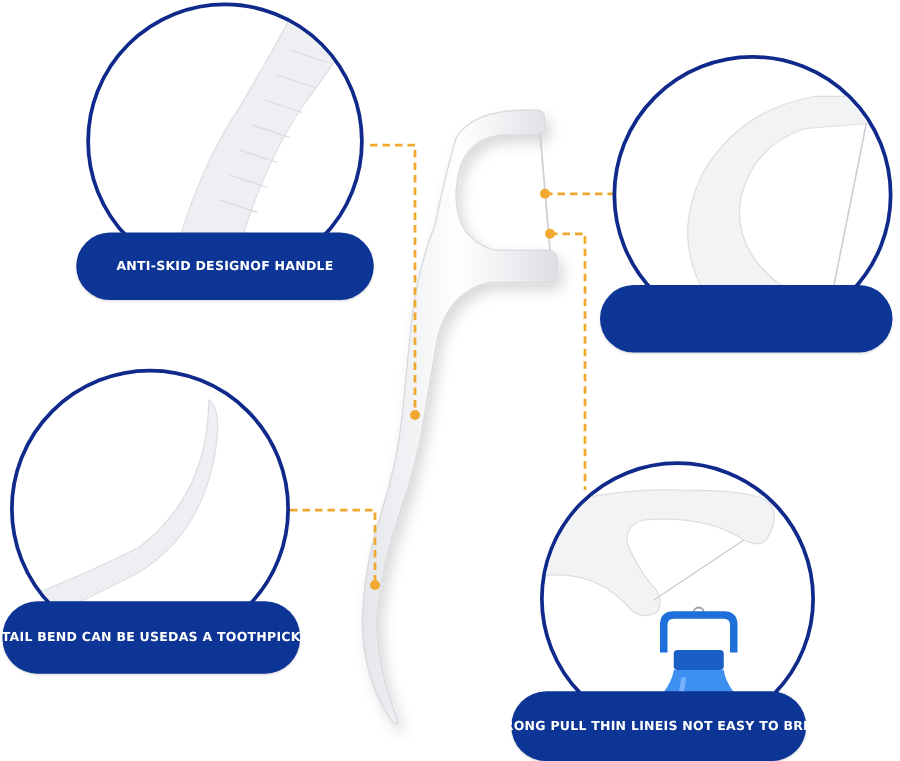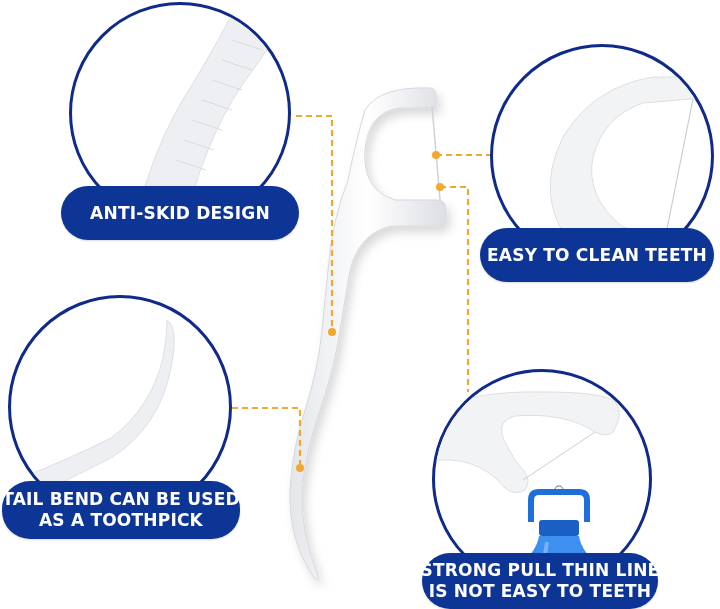--- a/index.html
+++ b/index.html
@@ -1,19 +1,19 @@
 <!DOCTYPE html>
 <html><head>
 <meta charset="utf-8">
 <style>
   html, body { margin:0; padding:0; background:#ffffff; }
   body { width:720px; height:609px; position:relative; overflow:hidden; font-family:"DejaVu Sans", "Liberation Sans", sans-serif; }
   .stage { position:absolute; left:0; top:0; width:720px; height:609px; }
   .circle { position:absolute; border-radius:50%; border:3px solid #0f2a8a; box-sizing:border-box; background:#ffffff; overflow:hidden; }
-  .badge { position:absolute; background:#0d3596; color:#ffffff; border-radius:28px; box-sizing:border-box; display:flex; flex-direction:column; align-items:center; justify-content:center; font-weight:bold; font-size:17px; line-height:21px; letter-spacing:0.2px; text-align:center; box-shadow:0 1px 2px rgba(0,0,0,0.15); }
+  .badge { position:absolute; background:#0d3596; color:#ffffff; border-radius:28px; box-sizing:border-box; display:flex; flex-direction:row; align-items:center; justify-content:center; font-weight:bold; font-size:10px; line-height:21px; letter-spacing:0.2px; text-align:center; box-shadow:0 1px 2px rgba(0,0,0,0.15); }
   .badge span { display:block; white-space:nowrap; }
   svg { position:absolute; left:0; top:0; }
 </style>
 </head>
 <body>
 
 <div class="stage">
 
   <svg width="720" height="609" viewBox="0 0 720 609">
     <defs>
@@ -63,30 +63,30 @@
         <line x1="140" y1="75" x2="170" y2="85"></line>
         <line x1="130" y1="95" x2="160" y2="105"></line>
         <line x1="120" y1="115" x2="150" y2="125"></line>
         <line x1="112" y1="135" x2="142" y2="145"></line>
         <line x1="104" y1="155" x2="134" y2="165"></line>
       </g>
     </svg>
   </div>
   <div class="badge" style="left:61px; top:186px; width:238px; height:54px;">
     <span>ANTI-SKID DESIGN</span>
+    <span>OF HANDLE</span>
   </div>
 
   <div class="circle" style="left:490px; top:44px; width:224px; height:224px;">
     <svg width="224" height="224" viewBox="0 0 224 224">
       <path d="M 80 200 Q 40 150 70 90 Q 100 40 160 30 L 200 30 Q 210 32 208 45 Q 206 52 198 52 L 150 56 Q 110 70 100 110 Q 92 150 130 180 L 170 190 Q 180 192 178 202 Q 176 210 166 210 L 120 206 Q 100 210 90 225 L 60 225 Q 70 210 80 200 Z" fill="#f2f3f5" stroke="#dcdee2"></path>
       <line x1="200" y1="52" x2="172" y2="192" stroke="#c8ccd2" stroke-width="1.2"></line>
     </svg>
   </div>
   <div class="badge" style="left:480px; top:228px; width:234px; height:54px;">
-    <span>EASY TO CLEAN TEETH</span>
   </div>
 
   <div class="circle" style="left:8px; top:295px; width:224px; height:224px;">
     <svg width="224" height="224" viewBox="0 0 224 224">
       <path d="M 156 22 Q 168 30 160 70 Q 148 130 100 160 Q 60 180 20 200 L 10 180 Q 60 160 100 140 Q 140 110 152 60 Q 156 40 156 22 Z" fill="#eeeff2" stroke="#dcdee2"></path>
     </svg>
   </div>
   <div class="badge" style="left:2px; top:481px; width:238px; height:58px;text-align:right;">
     <span>TAIL BEND CAN BE USED</span>
     <span>AS A TOOTHPICK</span>
@@ -98,18 +98,18 @@
       <line x1="88" y1="108" x2="160" y2="60" stroke="#c8ccd2" stroke-width="1"></line>
       <circle cx="124" cy="118" r="4" fill="none" stroke="#9aa2ab" stroke-width="1.5"></circle>
       <g>
         <path d="M 96 150 L 96 128 Q 96 120 104 120 L 144 120 Q 152 120 152 128 L 152 150" fill="none" stroke="#1e6fd9" stroke-width="6"></path>
         <rect x="104" y="148" width="40" height="16" rx="3" fill="#1a5fc4"></rect>
         <path d="M 104 164 L 144 164 Q 146 180 170 200 L 180 230 L 68 230 L 78 200 Q 102 180 104 164 Z" fill="#3d8ff0"></path>
         <path d="M 112 170 Q 108 200 100 230" stroke="#8fc1ff" stroke-width="4" fill="none" opacity="0.7"></path>
       </g>
     </svg>
   </div>
-  <div class="badge" style="left:422px; top:553px; width:236px; height:56px;">
+  <div class="badge" style="left:409px; top:553px; width:236px; height:56px;">
     <span>STRONG PULL THIN LINE</span>
-    <span>IS NOT EASY TO TEETH</span>
+    <span>IS NOT EASY TO BREAK</span>
   </div>
 
 </div>
 
 </body></html>

